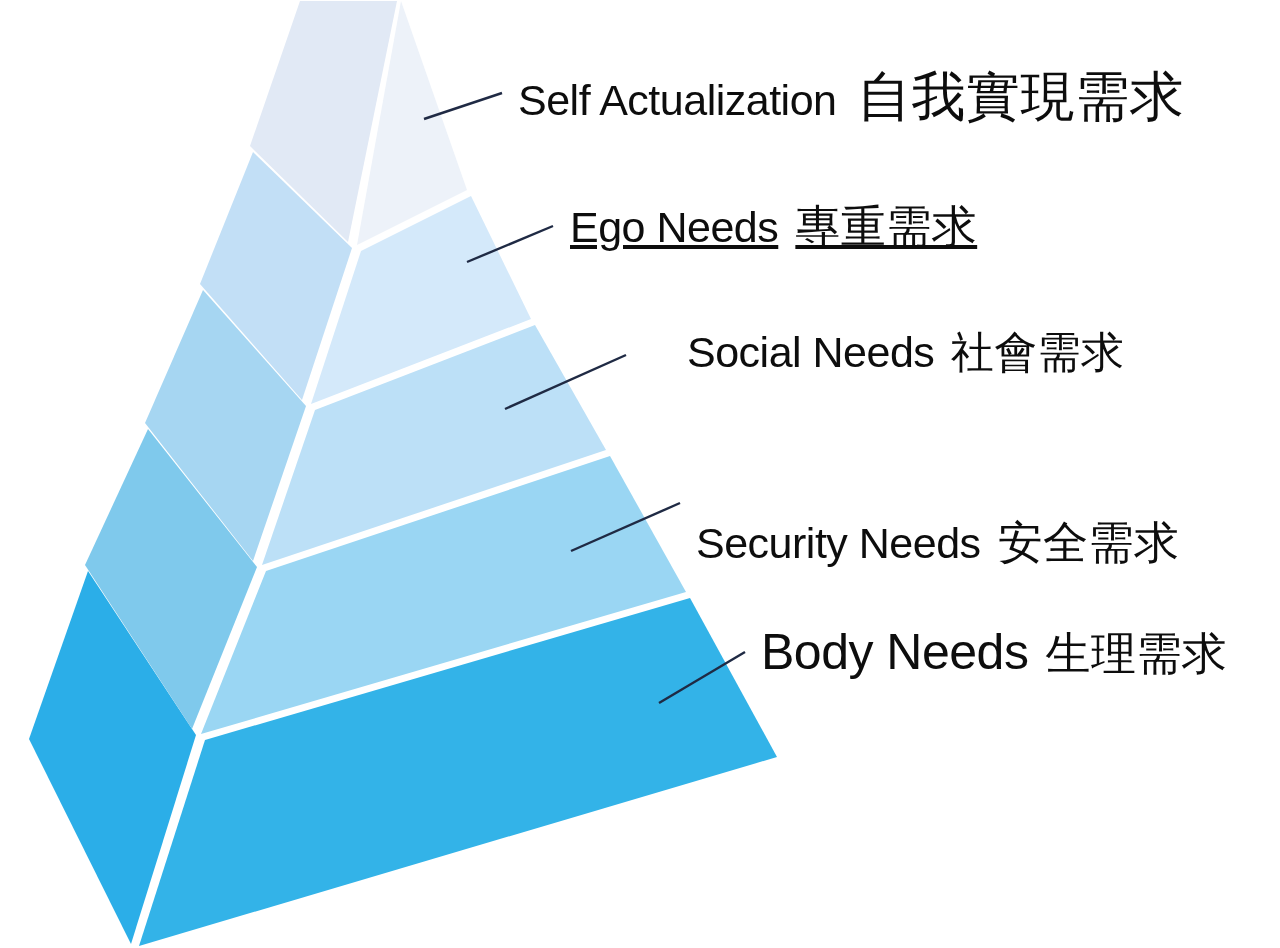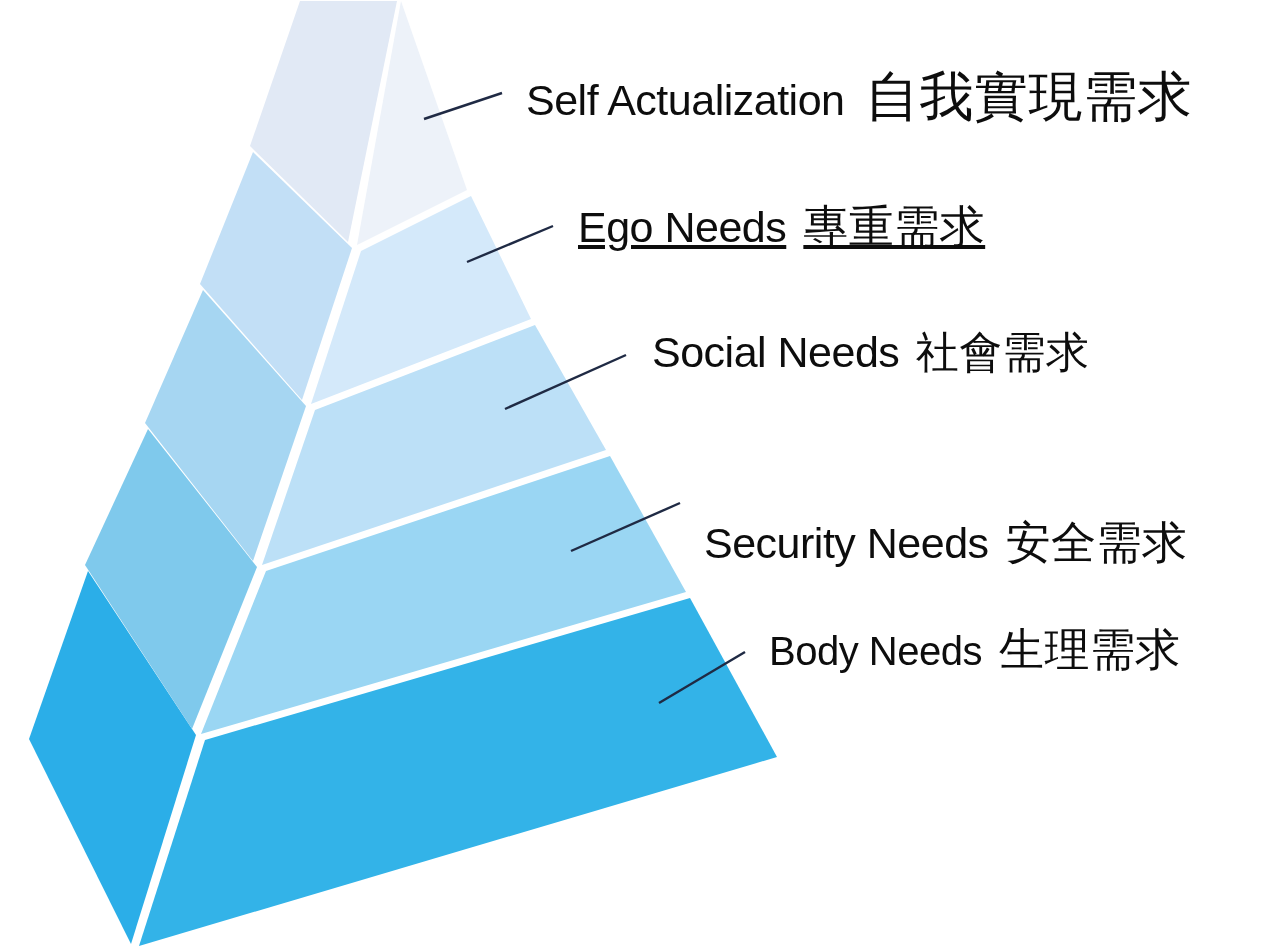--- a/index.html
+++ b/index.html
@@ -5,21 +5,21 @@
   html,body{margin:0;padding:0;}
   body{
     width:1280px;height:948px;
     background:#ffffff;
     font-family:"Liberation Sans","DejaVu Sans",sans-serif;
     overflow:hidden;
     position:relative;
   }
   #stage{position:absolute;left:0;top:0;width:1280px;height:948px;}
   svg.pyramid{position:absolute;left:0;top:0;width:1280px;height:948px;}
-  .label-layer{position:absolute;left:12px;top:0;width:1060px;height:948px;}
+  .label-layer{position:absolute;left:4px;top:0;width:1060px;height:948px;}
   .lbl{
     position:absolute;
     white-space:nowrap;
     color:#0d0d0d;
     line-height:1;
     display:flex;
     align-items:baseline;
   }
   .lbl .en{
     font-family:"Liberation Sans","DejaVu Sans",sans-serif;
@@ -35,29 +35,29 @@
   
   #lbl-0{left:514px;top:70px;font-size:0px;}
   #lbl-0 .en{font-size:43px;}
   #lbl-0 .zh{font-size:54px;}
 
   #lbl-1{left:566px;top:204px;font-size:0px;}
   #lbl-1 .en{font-size:43px;}
   #lbl-1 .zh{font-size:45px;}
 
   #lbl-2{left:640px;top:331px;font-size:0px;}
-  #lbl-2 .en{font-size:43px;}
+  #lbl-2 .en{font-size:43px;margin-left:43px;}
   #lbl-2 .zh{font-size:43px;}
 
   #lbl-3{left:692px;top:478px;font-size:0px;}
   #lbl-3 .en{font-size:43px;}
   #lbl-3 .zh{font-size:45px;margin-top:42px;}
 
   #lbl-4{left:757px;top:627px;font-size:0px;}
-  #lbl-4 .en{font-size:40px;}
+  #lbl-4 .en{font-size:50px;}
   #lbl-4 .zh{font-size:45px;}
 </style>
 </head>
 <body style="background: rgb(255, 255, 255);">
 
 <div id="stage">
 
   <svg class="pyramid" viewBox="0 0 1280 948" preserveAspectRatio="none">
 
     <polygon points="88,571 196,735 131,944 29,739" fill="#2BAEE8"></polygon>

